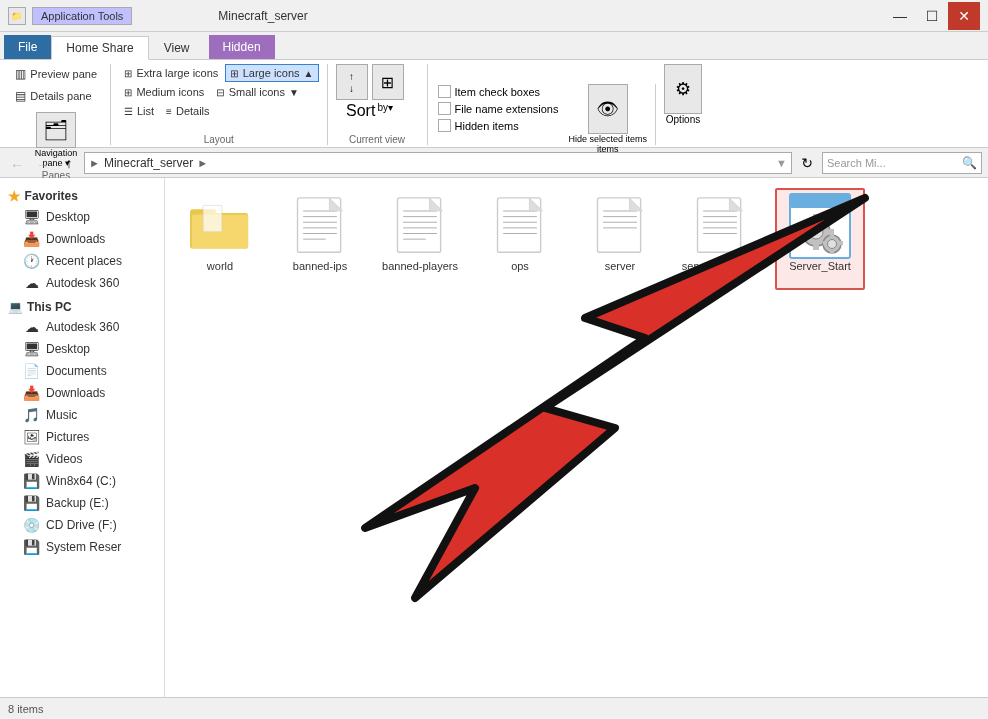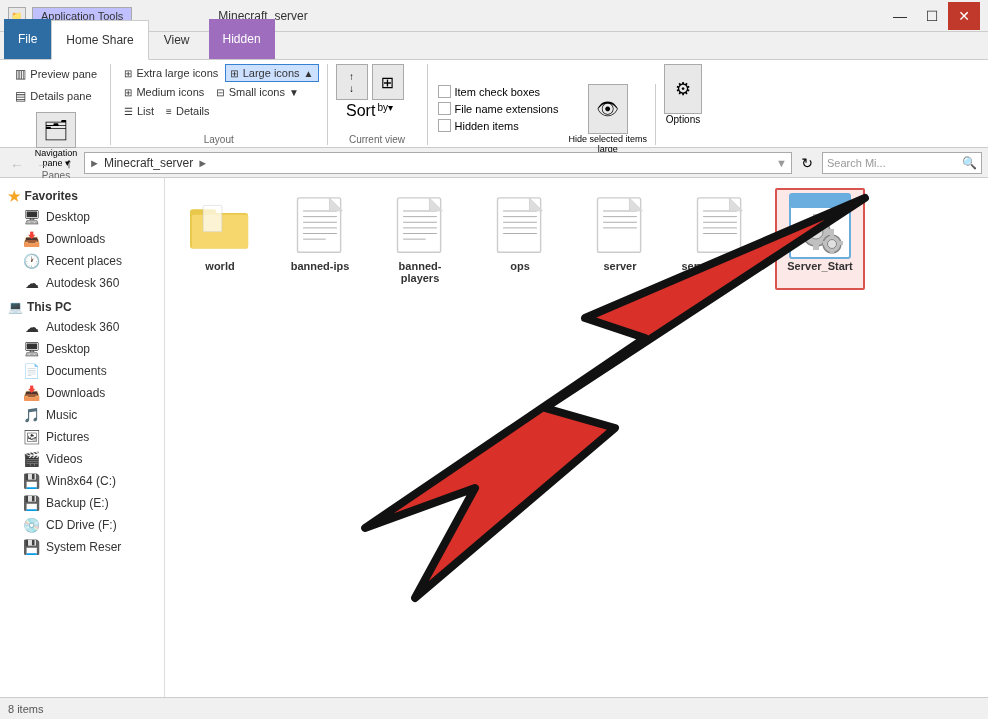--- a/index.html
+++ b/index.html
@@ -32,21 +32,21 @@
       height: 28px;
     }
     .ribbon-tab {
       padding: 4px 14px;
       font-size: 12px;
       cursor: pointer;
       border: 1px solid transparent;
       border-bottom: none;
       background: transparent;
       color: #333;
-      height: 40px;
+      height: 24px;
       display: flex;
       align-items: center;
     }
     .ribbon-tab.active {
       background: #fff;
       border-color: #ccc;
       border-bottom: 1px solid #fff;
       margin-bottom: -1px;
       z-index: 2;
       position: relative;
@@ -175,21 +175,20 @@
     .file-area {
       flex: 1;
       background: #fff;
       padding: 10px;
       display: flex;
       flex-wrap: wrap;
       align-content: flex-start;
       gap: 10px;
       overflow-y: auto;
       position: relative;
-      font-weight: bold;
     }
     .file-item {
       display: flex;
       flex-direction: column;
       align-items: center;
       width: 90px;
       cursor: pointer;
       padding: 4px;
       border: 2px solid transparent;
       border-radius: 2px;
@@ -367,21 +366,21 @@
         <div class="ribbon-check">
           <div class="chk"></div>
           <span>Hidden items</span>
         </div>
       </div>
       <div style="display:flex;flex-direction:column;align-items:center;margin-left:4px;">
         <div style="width:40px;height:50px;border:1px solid #aaa;background:#e8e8e8;display:flex;align-items:center;justify-content:center;">
           <span style="font-size:18px;">👁</span>
         </div>
         <span style="font-size:9px;">Hide selected items</span>
-        <span style="font-size:9px;">large</span>
+        <span style="font-size:9px;">items</span>
       </div>
     </div>
     <div class="ribbon-section-label">Show/hide</div>
   </div>
 
   <div class="ribbon-section" style="min-width:50px;border-right:none;">
     <div class="ribbon-section-content">
       <div style="display:flex;flex-direction:column;align-items:center;">
         <div style="width:38px;height:50px;border:1px solid #aaa;background:#e8e8e8;display:flex;align-items:center;justify-content:center;">
           <span style="font-size:18px;">⚙</span>

